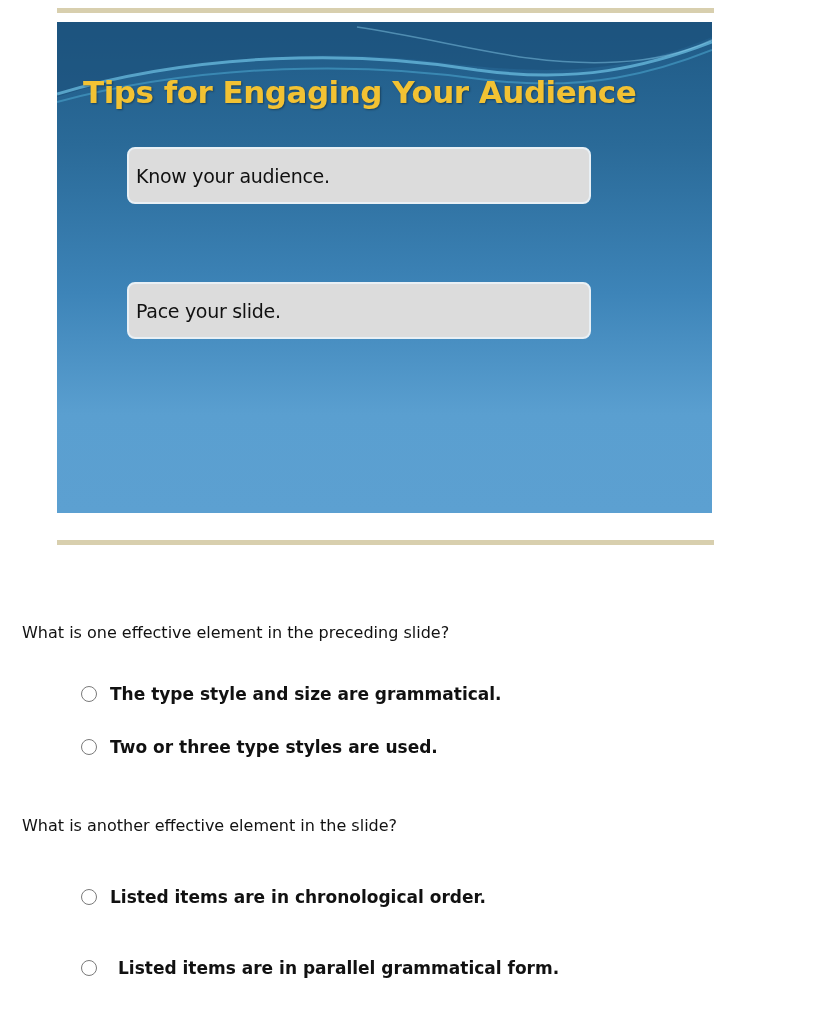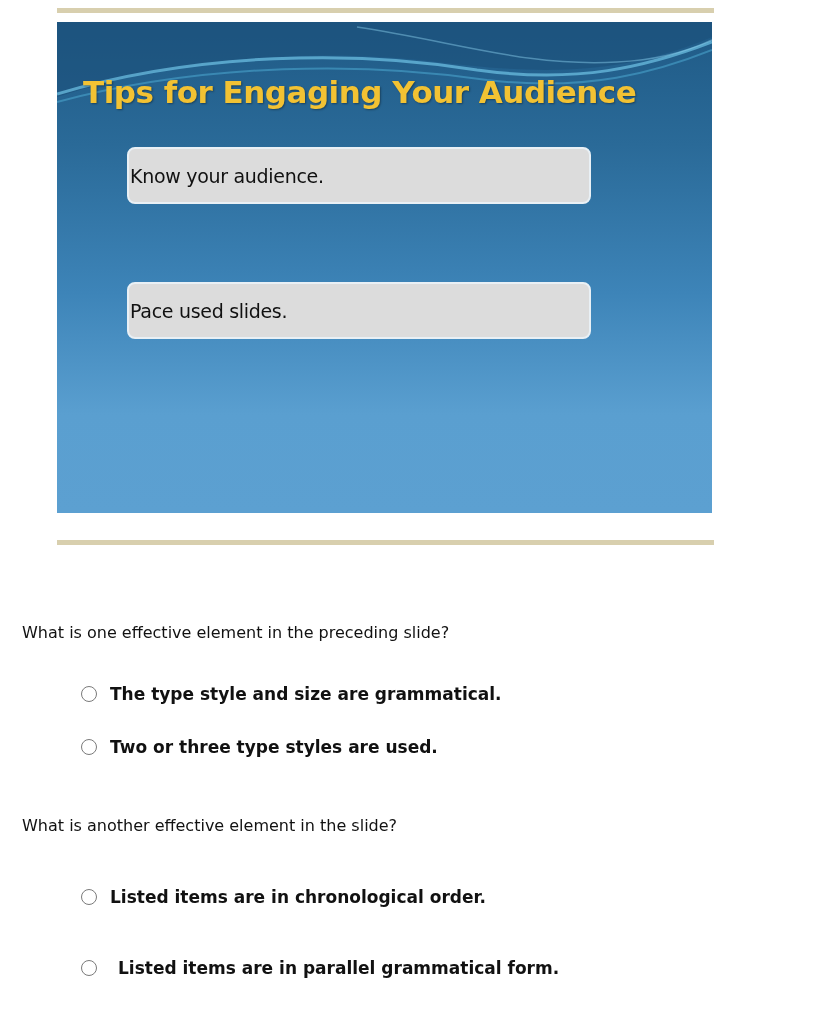--- a/index.html
+++ b/index.html
@@ -14,21 +14,21 @@
   }
   .slide svg.waves { position: absolute; left: 0; top: 0; width: 655px; height: 120px; }
   .slide-title {
     position: absolute; left: 0; width: 655px; top: 52px; text-align: left; padding-left: 26px; box-sizing: border-box;
     font-family: "DejaVu Sans", sans-serif; font-weight: bold; font-size: 31px; color: #f2c233;
     letter-spacing: -0.5px; text-shadow: 1px 1px 2px rgba(0,0,0,0.35);
   }
   .tip {
     position: absolute; left: 70px; width: 464px; height: 57px; box-sizing: border-box;
     background: #dcdcdc; border: 2px solid #e9f0f5; border-radius: 8px;
-    display: flex; align-items: center; padding-left: 1px;
+    display: flex; align-items: center; padding-left: 7px;
     font-family: "DejaVu Sans", sans-serif; font-size: 19px; color: #111;
     letter-spacing: -0.3px;
   }
   .question {
     position: absolute; left: 22px; font-family: "DejaVu Sans", sans-serif; font-size: 16px; color: #111;
   }
   .option {
     position: absolute; left: 81px; display: flex; align-items: center; cursor: pointer;
   }
   .radio {
@@ -44,21 +44,21 @@
 
 <div class="slide">
   <svg class="waves" viewBox="0 0 655 120" preserveAspectRatio="none">
     <path d="M0,75 C120,35 260,25 380,40 C480,52 560,55 655,15 L655,0 L0,0 Z" fill="#1c4f78" opacity="0.55"></path>
     <path d="M0,72 C140,30 300,28 420,48 C520,62 590,45 655,20" stroke="#6fc3e6" stroke-width="3" fill="none" opacity="0.7"></path>
     <path d="M0,80 C150,40 310,40 430,58 C530,70 600,50 655,28" stroke="#4fb0d8" stroke-width="2" fill="none" opacity="0.5"></path>
     <path d="M300,5 C400,20 470,45 560,40 C610,38 640,25 655,18" stroke="#8fd3ef" stroke-width="1.5" fill="none" opacity="0.45"></path>
   </svg>
   <div class="slide-title">Tips for Engaging Your Audience</div>
   <div class="tip" style="top:125px;">Know your audience.</div>
-  <div class="tip" style="top:260px;">Pace used slides.</div>
+  <div class="tip" style="top:260px;">Pace your slide.</div>
 </div>
 
 <div class="rule bottom"></div>
 
 <div class="question" style="top:623px;text-align:center;">What is one effective element in the preceding slide?</div>
 
 <label class="option" style="top:684px;">
   <span class="radio"></span>
   <span class="opt-label">The type style and size are grammatical.</span>
 </label>

